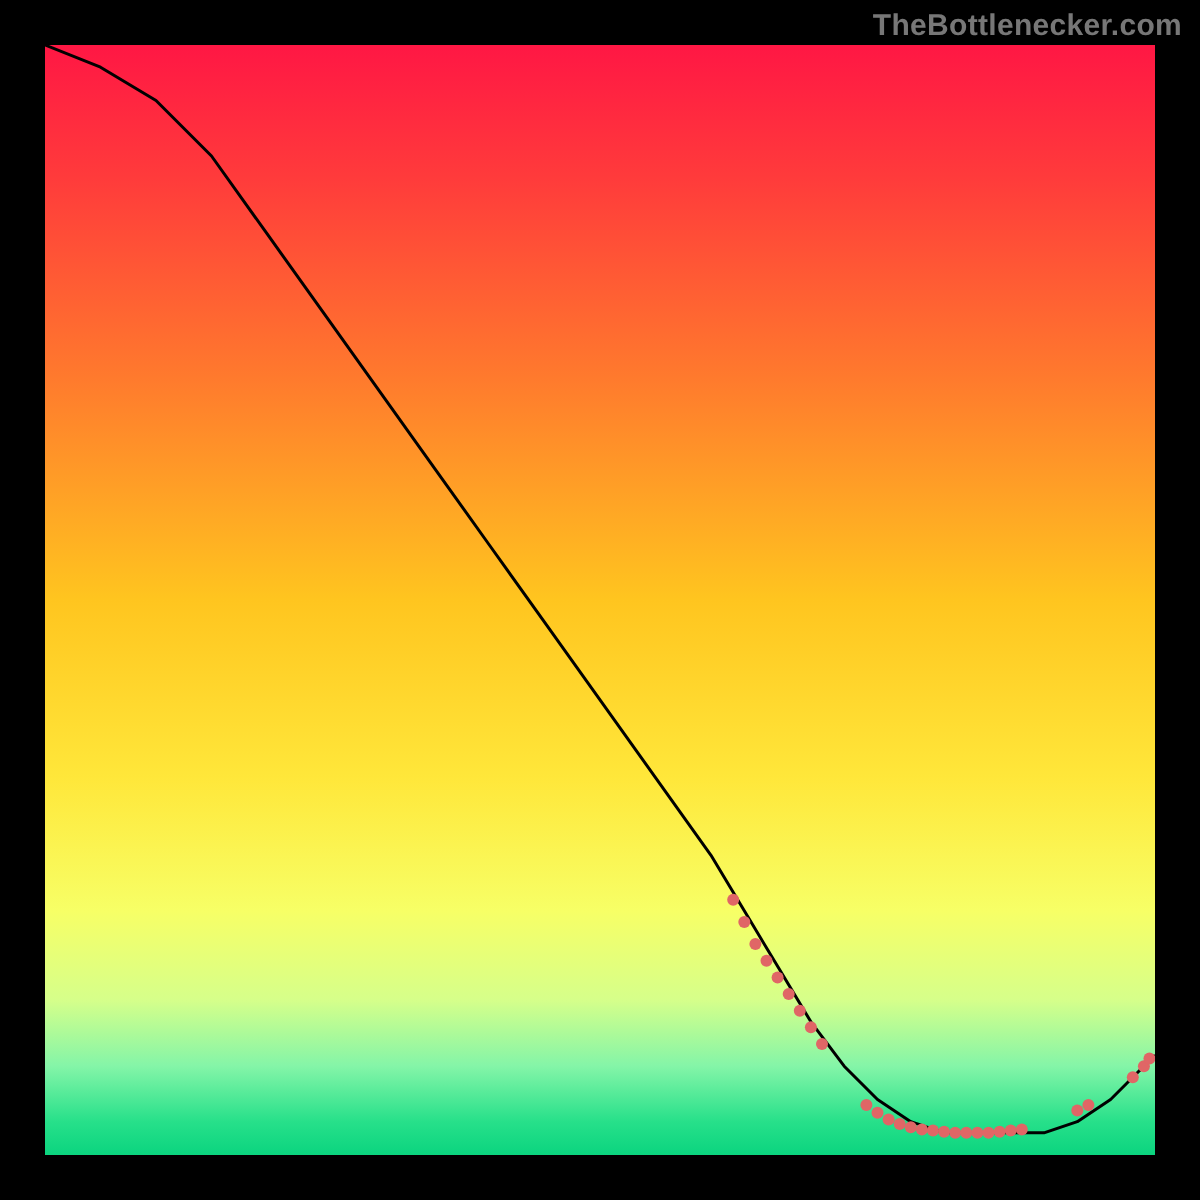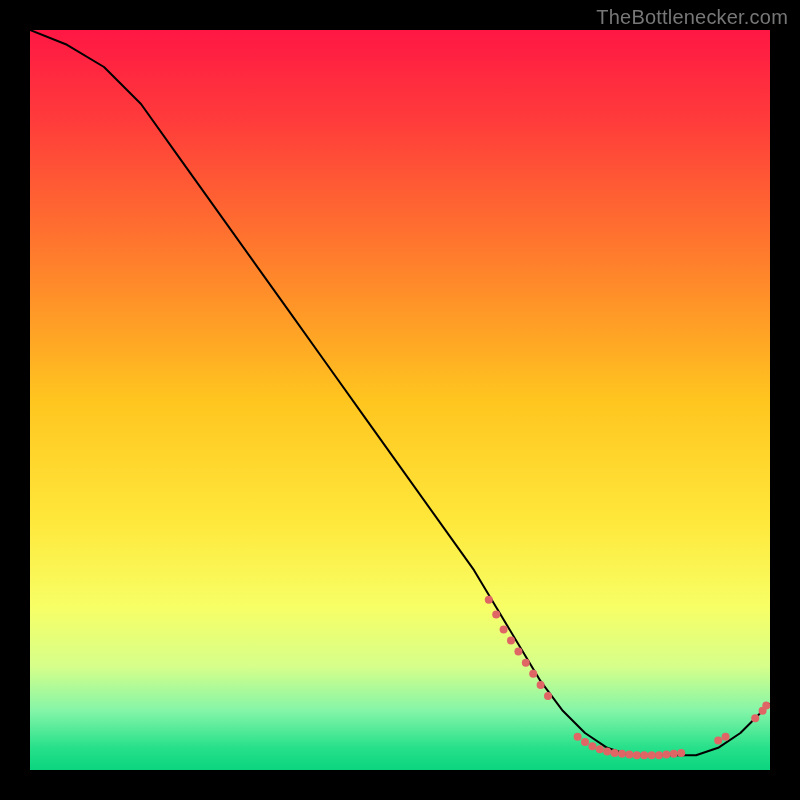--- a/index.html
+++ b/index.html
@@ -16,21 +16,21 @@
     width: 800px;
     height: 800px;
     background: #000;
   }
   .watermark {
     position: absolute;
     top: 6px;
     right: 12px;
     color: #777;
     font-size: 20px;
-    font-weight: 400;
+    font-weight: 700;
     letter-spacing: 0.2px;
     user-select: none;
     text-align: right;
   }
   .plot {
     position: absolute;
     left: 30px;
     top: 30px;
     width: 740px;
     height: 740px;

